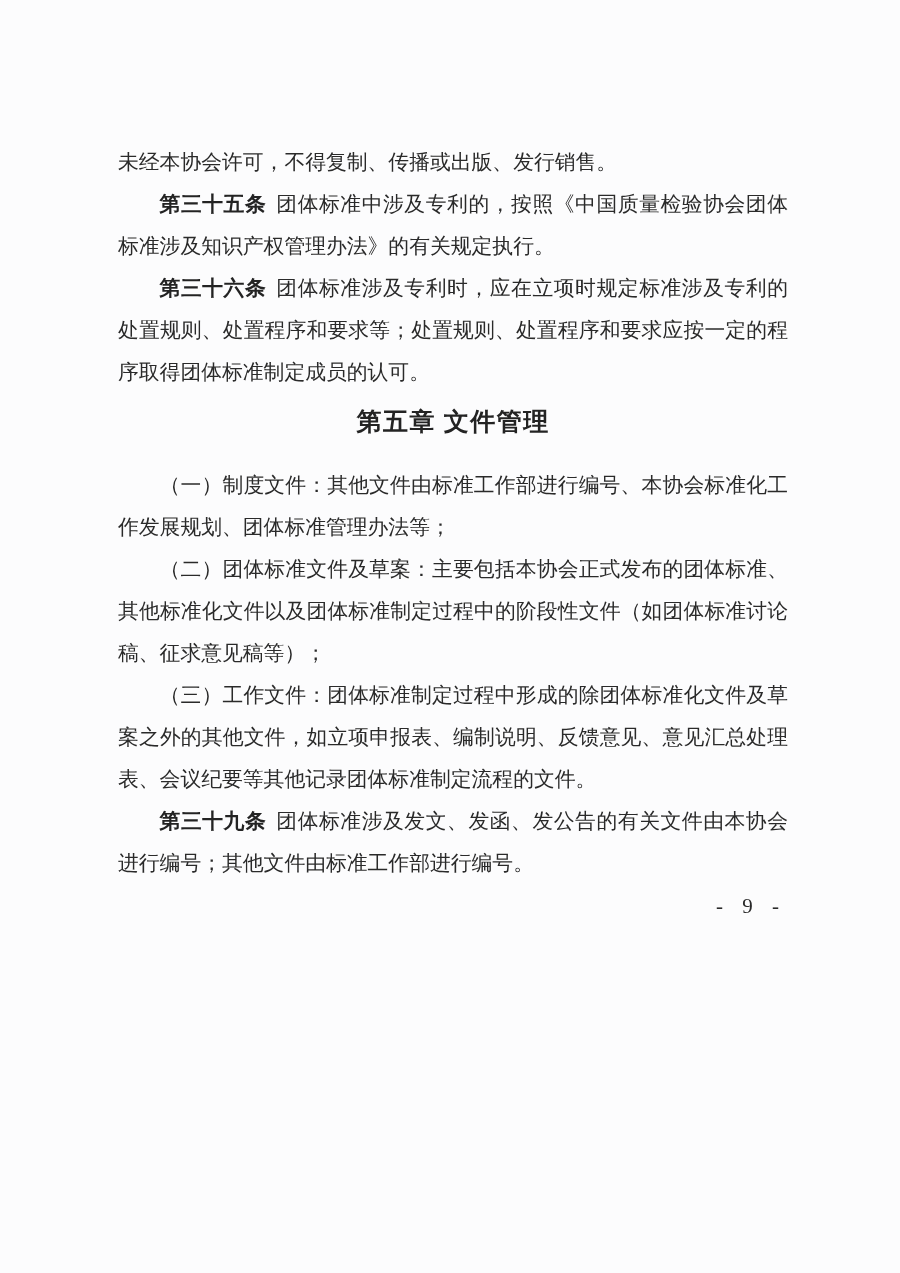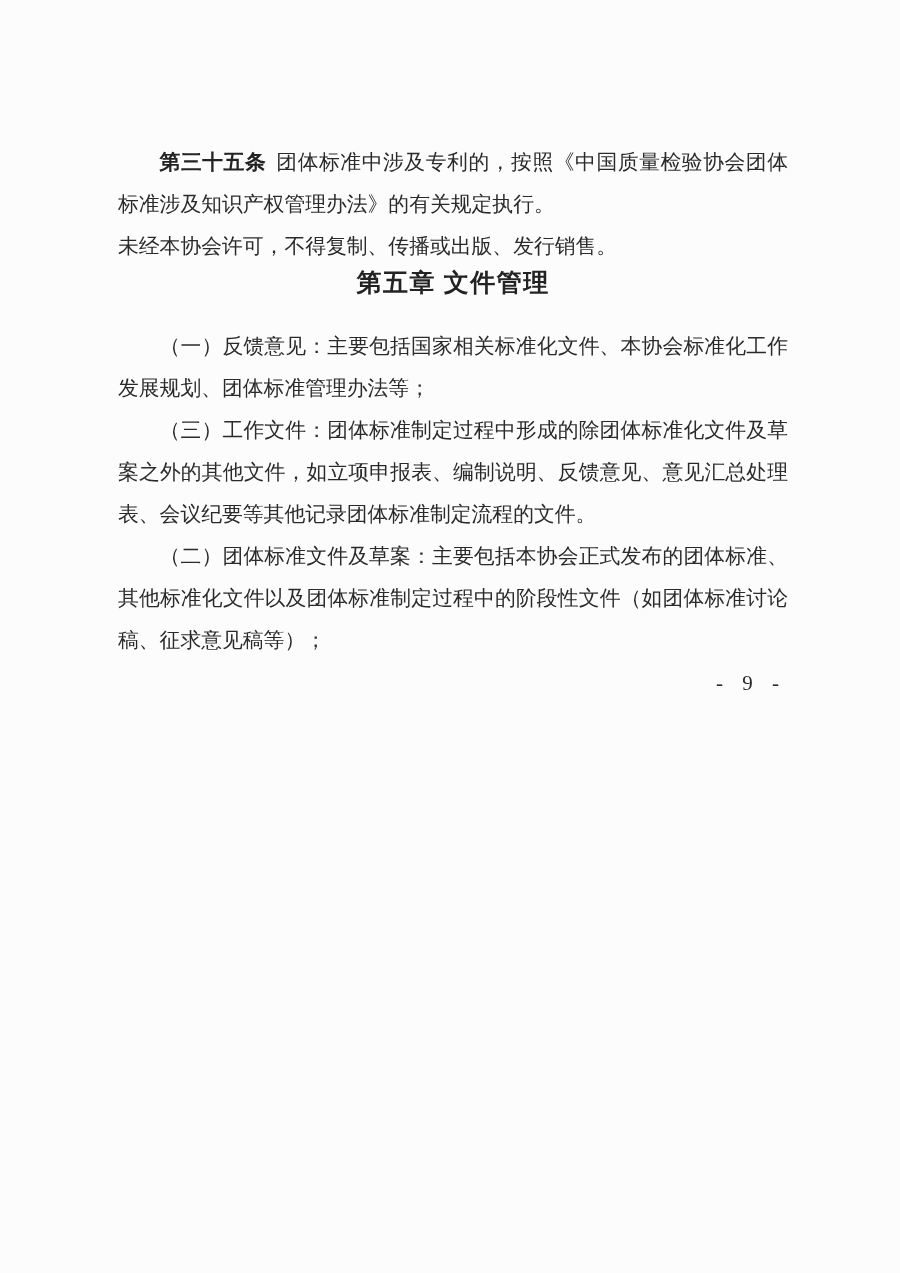--- a/index.html
+++ b/index.html
@@ -35,21 +35,21 @@
   }
   p.para.indent {
     text-indent: 41.6px;
   }
   .lead {
     font-weight: bold;
     margin-right: 10px;
     color: #232323;
   }
   h2.chapter {
-    margin: 1px 0 27px 0;
+    margin: 14px 0 27px 0;
     font-size: 25px;
     line-height: 30px;
     font-weight: bold;
     text-align: center;
     letter-spacing: 1.5px;
     color: #232323;
   }
   .page-number {
     margin-top: 10px;
     text-align: right;
@@ -58,32 +58,34 @@
     color: #2a2a2a;
     padding-right: 2px;
   }
 </style>
 </head>
 <body>
 
 <div class="page">
   <div class="content">
 
+    <p class="para"><span>未经本协会许可，不得复制、传播或出版、发行销售。</span></p>
+
     <p class="para indent"><span class="lead">第三十五条</span><span>团体标准中涉及专利的，按照《中国质量检验协会团体标准涉及知识产权管理办法》的有关规定执行。</span></p>
 
-    <p class="para"><span>未经本协会许可，不得复制、传播或出版、发行销售。</span></p>
-
+    <p class="para indent"><span class="lead">第三十六条</span><span>团体标准涉及专利时，应在立项时规定标准涉及专利的处置规则、处置程序和要求等；处置规则、处置程序和要求应按一定的程序取得团体标准制定成员的认可。</span></p>
 
 
     <h2 class="chapter">第五章 文件管理</h2>
 
 
-    <p class="para indent"><span>（一）反馈意见：主要包括国家相关标准化文件、本协会标准化工作发展规划、团体标准管理办法等；</span></p>
+    <p class="para indent"><span>（一）制度文件：其他文件由标准工作部进行编号、本协会标准化工作发展规划、团体标准管理办法等；</span></p>
+
+    <p class="para indent"><span>（二）团体标准文件及草案：主要包括本协会正式发布的团体标准、其他标准化文件以及团体标准制定过程中的阶段性文件（如团体标准讨论稿、征求意见稿等）；</span></p>
 
     <p class="para indent"><span>（三）工作文件：团体标准制定过程中形成的除团体标准化文件及草案之外的其他文件，如立项申报表、编制说明、反馈意见、意见汇总处理表、会议纪要等其他记录团体标准制定流程的文件。</span></p>
 
-    <p class="para indent"><span>（二）团体标准文件及草案：主要包括本协会正式发布的团体标准、其他标准化文件以及团体标准制定过程中的阶段性文件（如团体标准讨论稿、征求意见稿等）；</span></p>
-
+    <p class="para indent"><span class="lead">第三十九条</span><span>团体标准涉及发文、发函、发公告的有关文件由本协会进行编号；其他文件由标准工作部进行编号。</span></p>
 
     <div class="page-number">- 9 -</div>
 
   </div>
 </div>
 
 </body></html>

